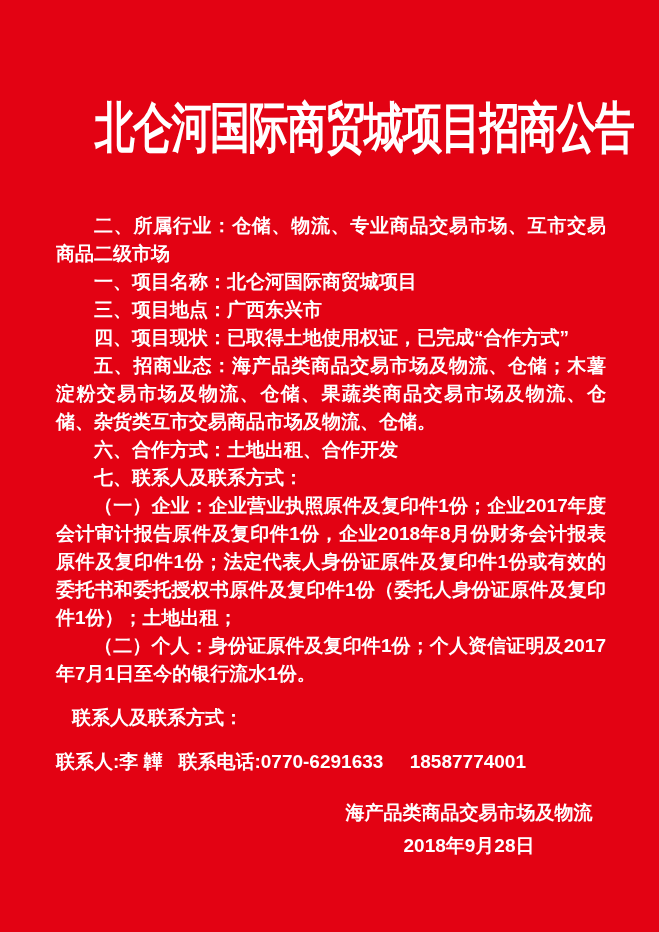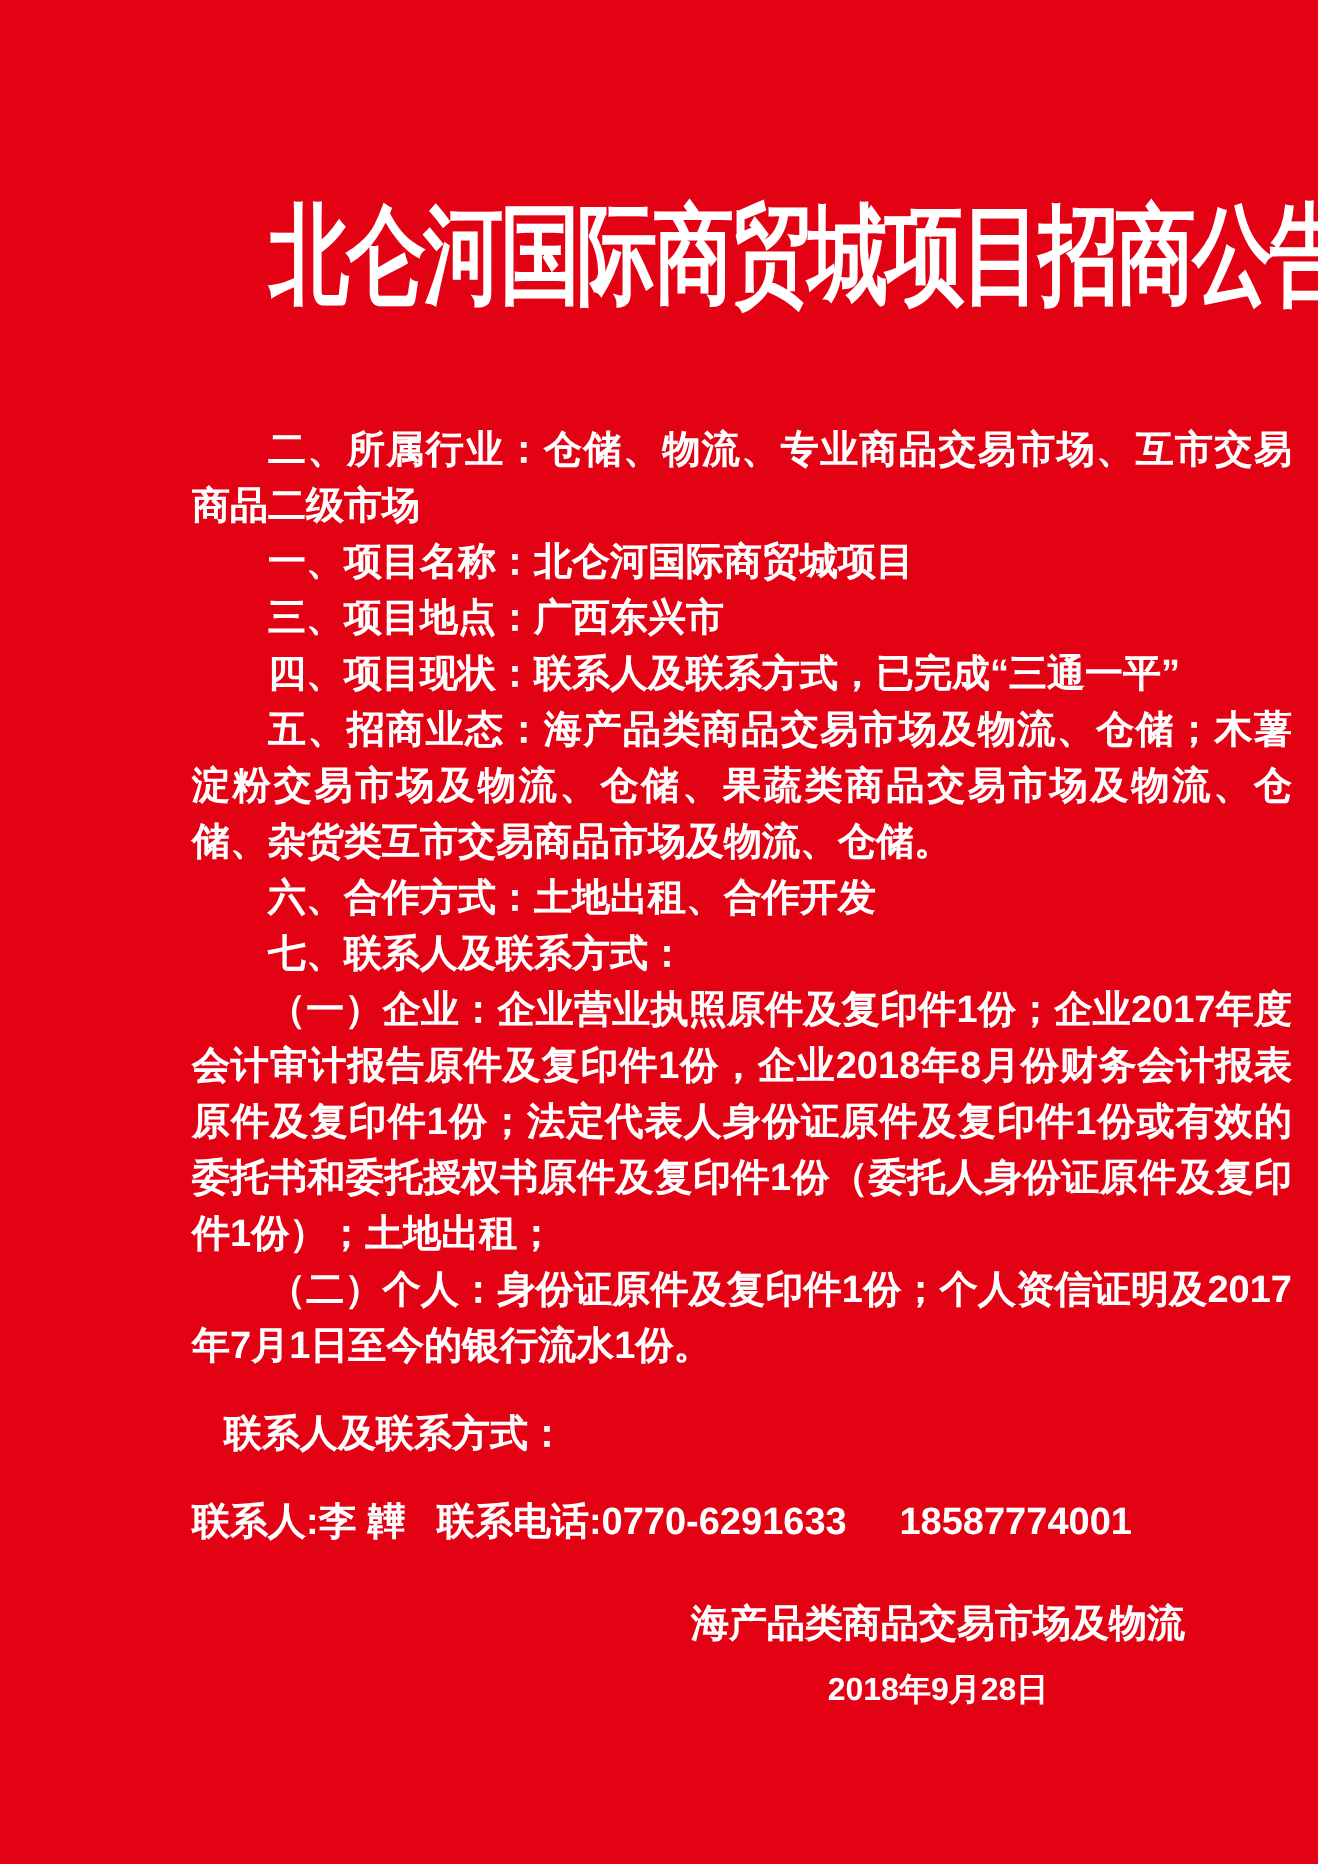--- a/index.html
+++ b/index.html
@@ -61,39 +61,39 @@
     margin: 24px 40px 0 auto;
     width: 300px;
     text-align: center;
   }
   .signature-company {
     font-size: 19px;
     line-height: 26px;
     margin: 0;
   }
   .signature-date {
-    font-size: 16px;
+    font-size: 19px;
     line-height: 26px;
     margin: 7px 0 0 0;
   }
 </style>
 </head>
 <body>
 
-<div class="poster" style="background: rgb(227, 2, 19); color: rgb(255, 255, 255); padding-left: 40px;">
+<div class="poster" style="background: rgb(227, 2, 19); color: rgb(255, 255, 255);">
 
   <div class="title-wrap">
     <span class="title-text">北仑河国际商贸城项目招商公告</span>
   </div>
 
   <div class="body-block">
     <p>二、所属行业：仓储、物流、专业商品交易市场、互市交易商品二级市场</p>
     <p>一、项目名称：北仑河国际商贸城项目</p>
     <p>三、项目地点：广西东兴市</p>
-    <p>四、项目现状：联系人及联系方式，已完成“三通一平”</p>
+    <p>四、项目现状：已取得土地使用权证，已完成“合作方式”</p>
     <p>五、招商业态：海产品类商品交易市场及物流、仓储；木薯淀粉交易市场及物流、仓储、果蔬类商品交易市场及物流、仓储、杂货类互市交易商品市场及物流、仓储。</p>
     <p>六、合作方式：土地出租、合作开发</p>
     <p>七、联系人及联系方式：</p>
     <p>（一）企业：企业营业执照原件及复印件1份；企业2017年度会计审计报告原件及复印件1份，企业2018年8月份财务会计报表原件及复印件1份；法定代表人身份证原件及复印件1份或有效的委托书和委托授权书原件及复印件1份（委托人身份证原件及复印件1份）；土地出租；</p>
     <p>（二）个人：身份证原件及复印件1份；个人资信证明及2017年7月1日至今的银行流水1份。</p>
   </div>
 
   <div class="contact-block">
     <p class="contact-heading">联系人及联系方式：</p>
     <p class="contact-detail">联系人:李 韡   联系电话:0770-6291633     18587774001</p>

